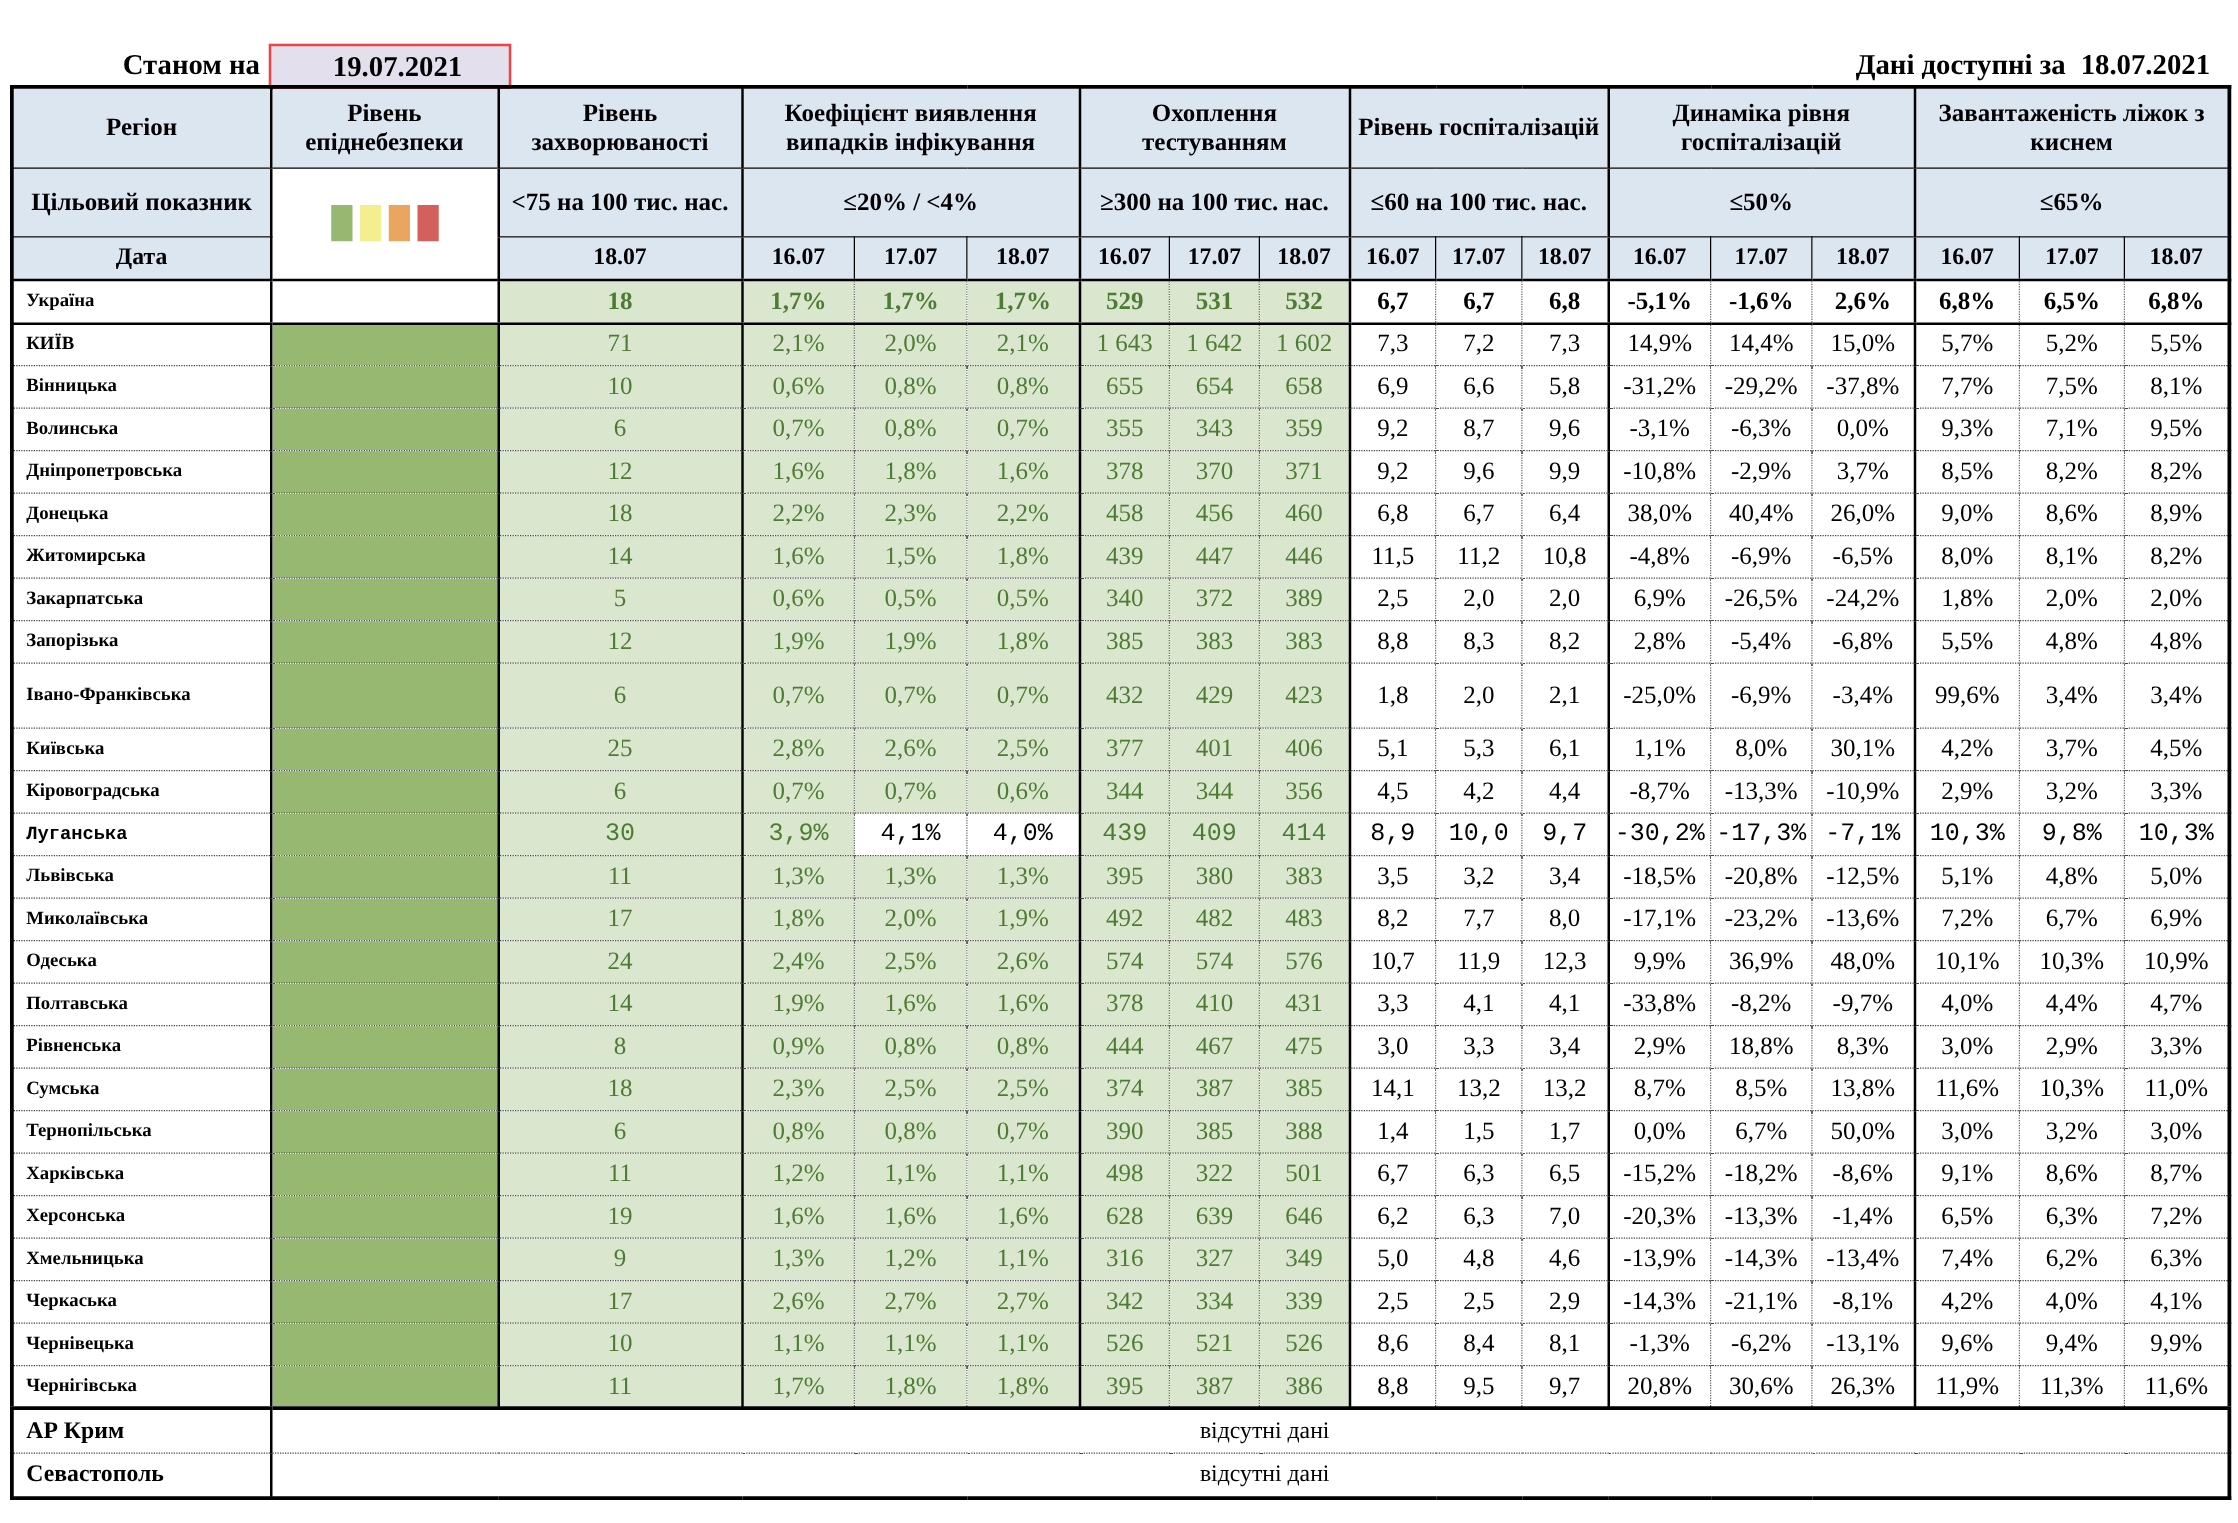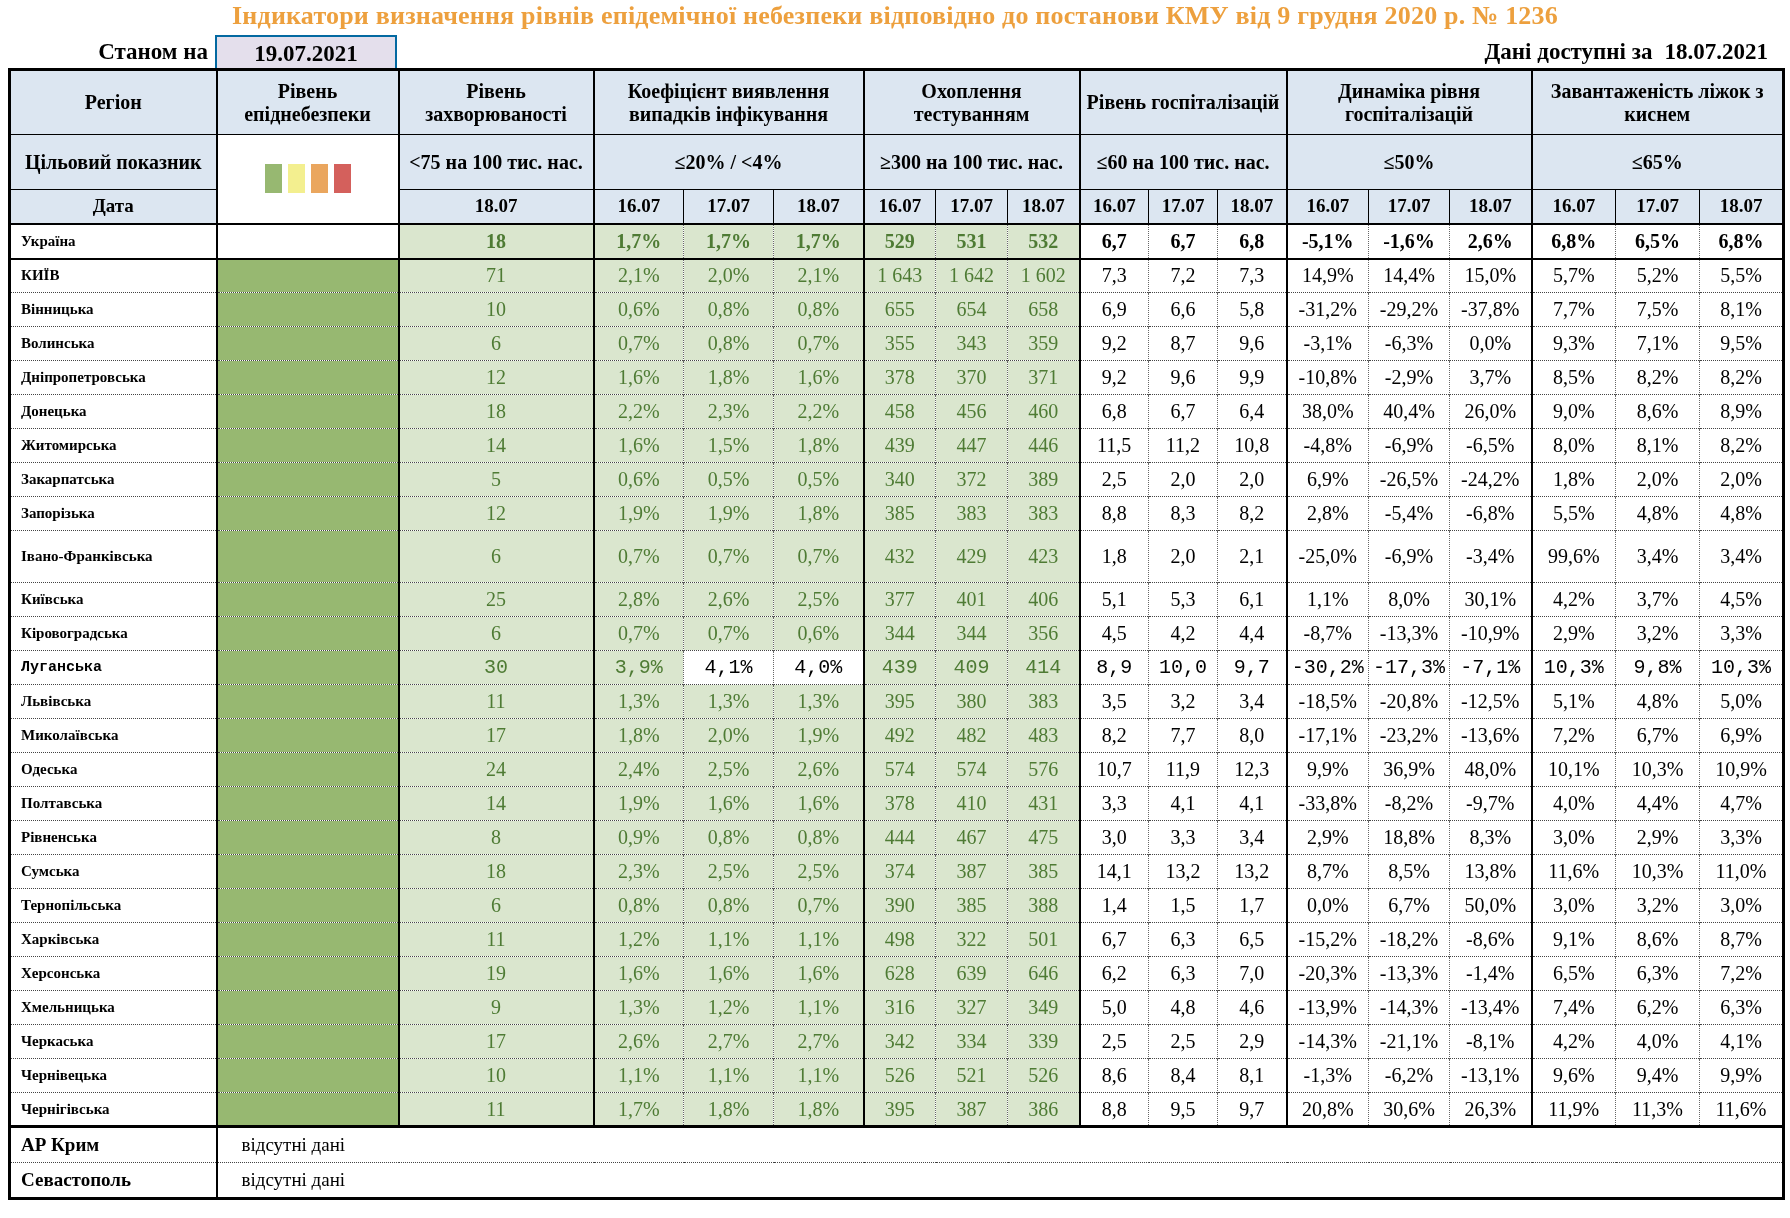--- a/index.html
+++ b/index.html
@@ -3,22 +3,22 @@
 <meta charset="utf-8">
 <style>
   html,body { margin:0; padding:0; background:#fff; }
   .page { position:relative; width:1790px; height:1218px; background:#fff;
           font-family:"Liberation Serif","DejaVu Serif",serif; color:#000; }
   .title { position:absolute; top:1px; left:0; width:100%; text-align:center;
            font-weight:bold; font-size:26px; color:#EDA03E; letter-spacing:0.2px; }
   .asof-label { position:absolute; top:39px; left:10px; width:198px; text-align:right;
                 font-size:23px; font-weight:bold; }
   .asof-box { position:absolute; top:35px; left:215px; width:178px; height:33px;
-              background:#E4DFEC; border:2px solid #0369a1; display:flex; align-items:center;
-              justify-content:center; font-size:23px; font-weight:bold; }
+              background:#E4DFEC; border:2px solid #ef4444; display:flex; align-items:center;
+              justify-content:center; font-size:23px; font-weight:bold;padding-left:12px; }
   .avail { position:absolute; top:39px; right:22px; font-size:23px; font-weight:bold; }
   .avail span { margin-left:12px; }
 
   table { position:absolute; top:68px; left:8px; border-collapse:collapse;
           table-layout:fixed; border:3px solid #000; }
   th,td { padding:0; overflow:hidden; vertical-align:middle; }
 
   thead th { background:#DCE6F1; border:1px solid #000; font-weight:bold; font-size:20px;
              line-height:1.15; }
   thead th.white-hd { background:#fff; }
@@ -27,32 +27,31 @@
   .sub { border-left:1px dotted #666; }
 
   tbody td { font-size:20px; border-top:1px dotted #444; }
   td.name { text-align:left; padding-left:10px; font-weight:bold; font-size:15px; background:#fff; }
   td.num { text-align:center; }
   .green-bg { background:#DAE6CE; color:#4E7B34; }
   .level-green { background:#97B871; }
   .white { background:#fff; color:#000; }
   tr.total td { font-weight:bold; border-top:2px solid #000; border-bottom:2px solid #000; }
   tr.nodata td { font-size:19px; }
-  tr.nodata td.msg { text-align:left; font-weight:normal;padding-left:24px; }
+  tr.nodata td.msg { text-align:center; font-weight:normal;padding-left:24px; }
   tr.nodata-first td { border-top:3px solid #000; }
 
   .legend-wrap { display:flex; justify-content:center; align-items:center; gap:6px; }
   .legend-swatch { width:17px; height:29px; display:inline-block; }
 </style>
 </head>
 <body>
 
 <div class="page">
 
-  <div class="title">Індикатори визначення рівнів епідемічної небезпеки відповідно до постанови КМУ від 9 грудня 2020 р. № 1236</div>
 
   <div class="asof-label">Станом на</div>
   <div class="asof-box">19.07.2021</div>
 
   <div class="avail">
     <span>Дані доступні за</span><span>18.07.2021</span>
   </div>
 
   <table>
     <colgroup>

